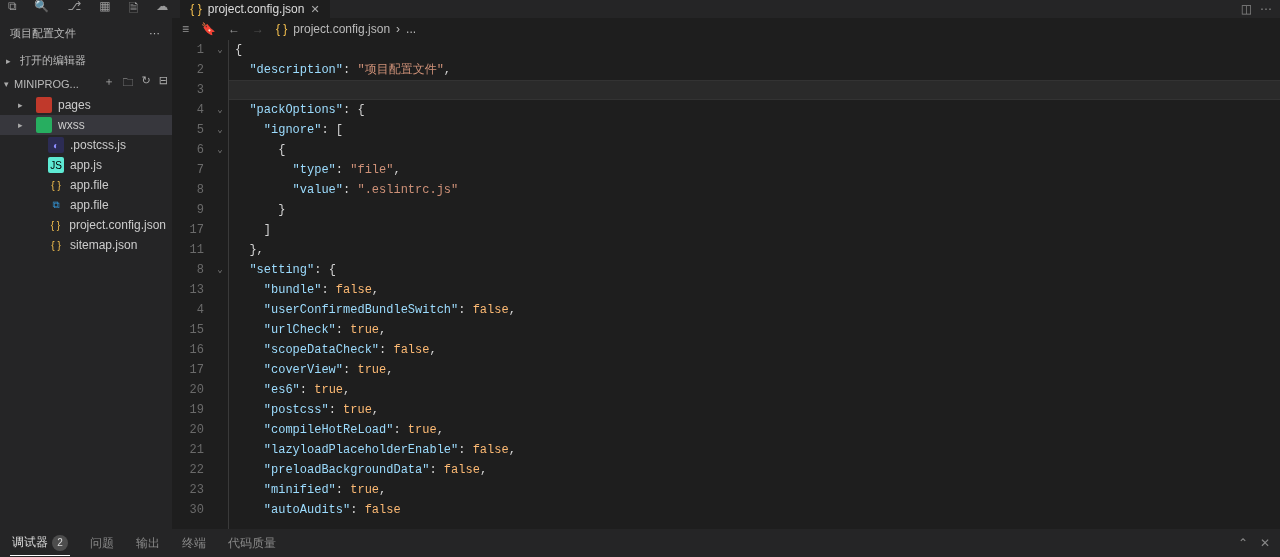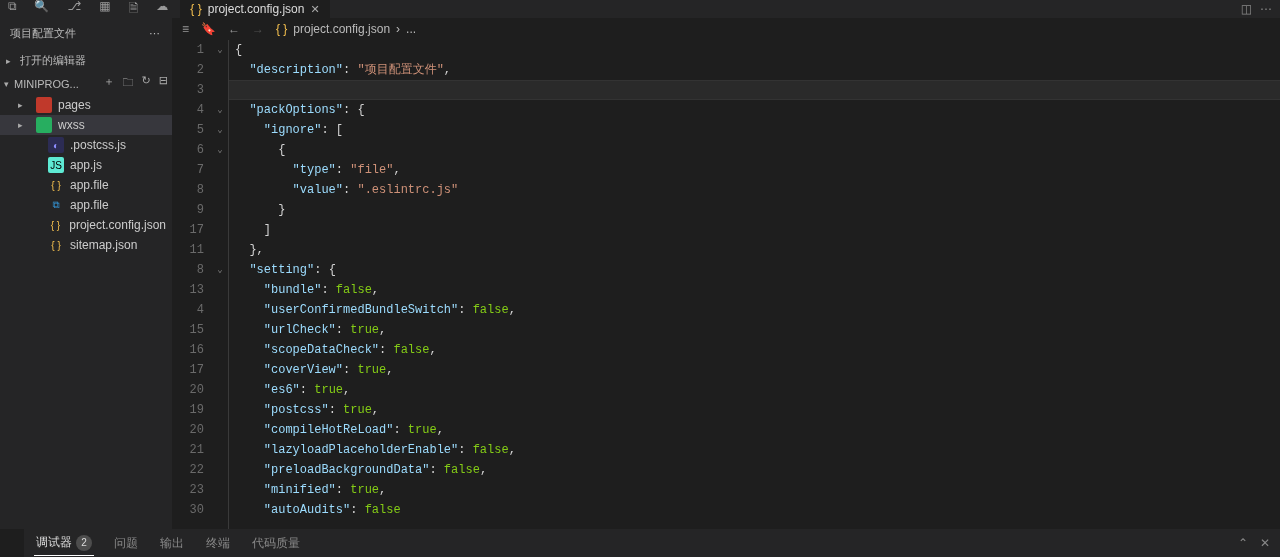--- a/index.html
+++ b/index.html
@@ -92,32 +92,31 @@
 .fold-column { width: 16px; background: #1e1e1e; }
 .fold-icon { color: #888; font-size: 9px; text-align: center; line-height: 20px; height: 20px; cursor: pointer; }
 .gutter { width: 40px; background: #1e1e1e; text-align: right; color: #6a6a6a; padding-right: 8px; }
 .gutter .ln { height: 20px; line-height: 20px; }
 .code { flex: 1; background: #1e1e1e; border-left: 1px solid #3a3a3a; position: relative; }
 .code-line { height: 20px; line-height: 20px; white-space: pre; padding-left: 6px; }
 .code-line.cur { background: #2a2a2a; border-top: 1px solid #333; border-bottom: 1px solid #333; }
 .tok-brace { color: #d4d4d4; }
 .tok-key { color: #9cdcfe; }
 .tok-str { color: #ce9178; }
-.tok-bool { color: #84cc16; }
+.tok-bool { color: #fdba74; }
 .tok-punc { color: #d4d4d4; }
 .bottom-panel {
   height: 28px;
   background: #252526;
   display: flex;
   align-items: center;
   padding: 0 10px;
   gap: 26px;
   color: #888;
   font-size: 12px;
-  margin-left: 24px;
 }
 .bottom-panel .tab-btn { cursor: pointer; padding: 4px 2px; }
 .bottom-panel .tab-btn.active { color: #dcdcdc; border-bottom: 1px solid #fff; }
 .bottom-panel .badge {
   background: #4d4d4d;
   color: #dcdcdc;
   border-radius: 50%;
   width: 16px;
   height: 16px;
   font-size: 10px;

